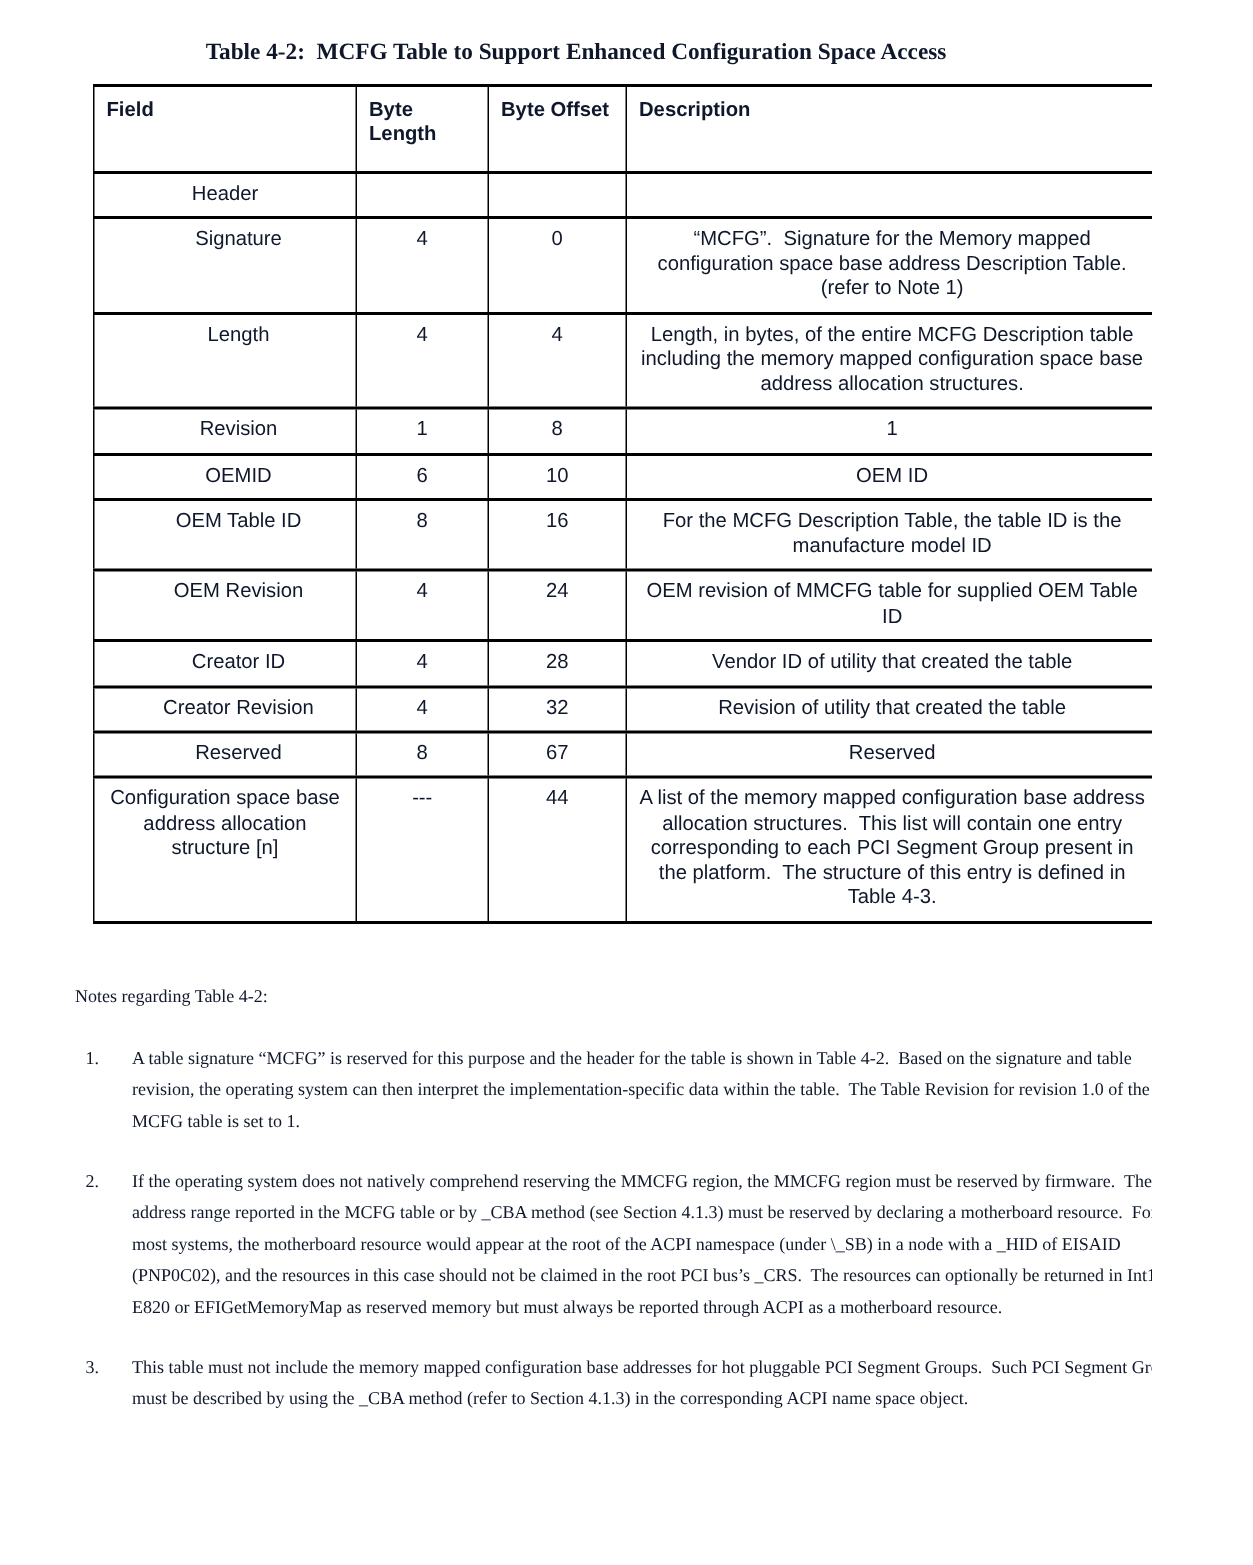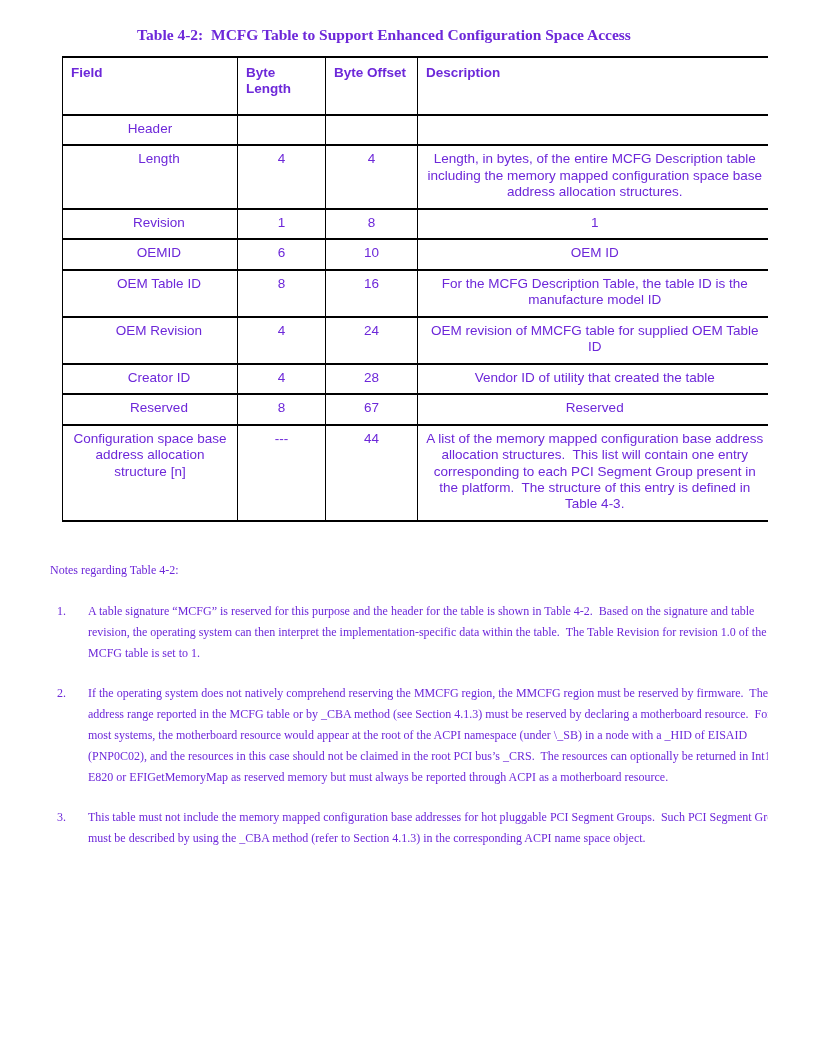--- a/index.html
+++ b/index.html
@@ -1,21 +1,21 @@
 <!DOCTYPE html>
 <html><head>
 <meta charset="utf-8">
 <style>
   html, body { margin: 0; padding: 0; background: #ffffff; }
   .page {
     position: relative;
     width: 768px;
     height: 1043px;
     background: #ffffff;
-    color: #6d28d9;
+    color: #0f172a;
     overflow: hidden;
     font-family: "Liberation Serif", "DejaVu Serif", serif;
   }
   .caption {
     margin: 26px 0 12px 0;
     text-align: center;
     font-family: "Liberation Serif", "DejaVu Serif", serif;
     font-weight: bold;
     font-size: 15.5px;
     white-space: pre-wrap;
@@ -80,20 +80,26 @@
       </tr>
     </thead>
     <tbody>
         <tr>
           <td class="c-field">Header</td>
           <td class="c-num"></td>
           <td class="c-num"></td>
           <td class="c-desc"></td>
         </tr>
         <tr>
+          <td class="c-field indent">Signature</td>
+          <td class="c-num">4</td>
+          <td class="c-num">0</td>
+          <td class="c-desc">“MCFG”.  Signature for the Memory mapped configuration space base address Description Table.  (refer to Note 1)</td>
+        </tr>
+        <tr>
           <td class="c-field indent">Length</td>
           <td class="c-num">4</td>
           <td class="c-num">4</td>
           <td class="c-desc">Length, in bytes, of the entire MCFG Description table including the memory mapped configuration space base address allocation structures.</td>
         </tr>
         <tr>
           <td class="c-field indent">Revision</td>
           <td class="c-num">1</td>
           <td class="c-num">8</td>
           <td class="c-desc">1</td>
@@ -114,20 +120,26 @@
           <td class="c-field indent">OEM Revision</td>
           <td class="c-num">4</td>
           <td class="c-num">24</td>
           <td class="c-desc">OEM revision of MMCFG table for supplied OEM Table ID</td>
         </tr>
         <tr>
           <td class="c-field indent">Creator ID</td>
           <td class="c-num">4</td>
           <td class="c-num">28</td>
           <td class="c-desc">Vendor ID of utility that created the table</td>
+        </tr>
+        <tr>
+          <td class="c-field indent">Creator Revision</td>
+          <td class="c-num">4</td>
+          <td class="c-num">32</td>
+          <td class="c-desc">Revision of utility that created the table</td>
         </tr>
         <tr>
           <td class="c-field indent">Reserved</td>
           <td class="c-num">8</td>
           <td class="c-num">67</td>
           <td class="c-desc">Reserved</td>
         </tr>
         <tr>
           <td class="c-field">Configuration space base address allocation structure [n]</td>
           <td class="c-num">---</td>

